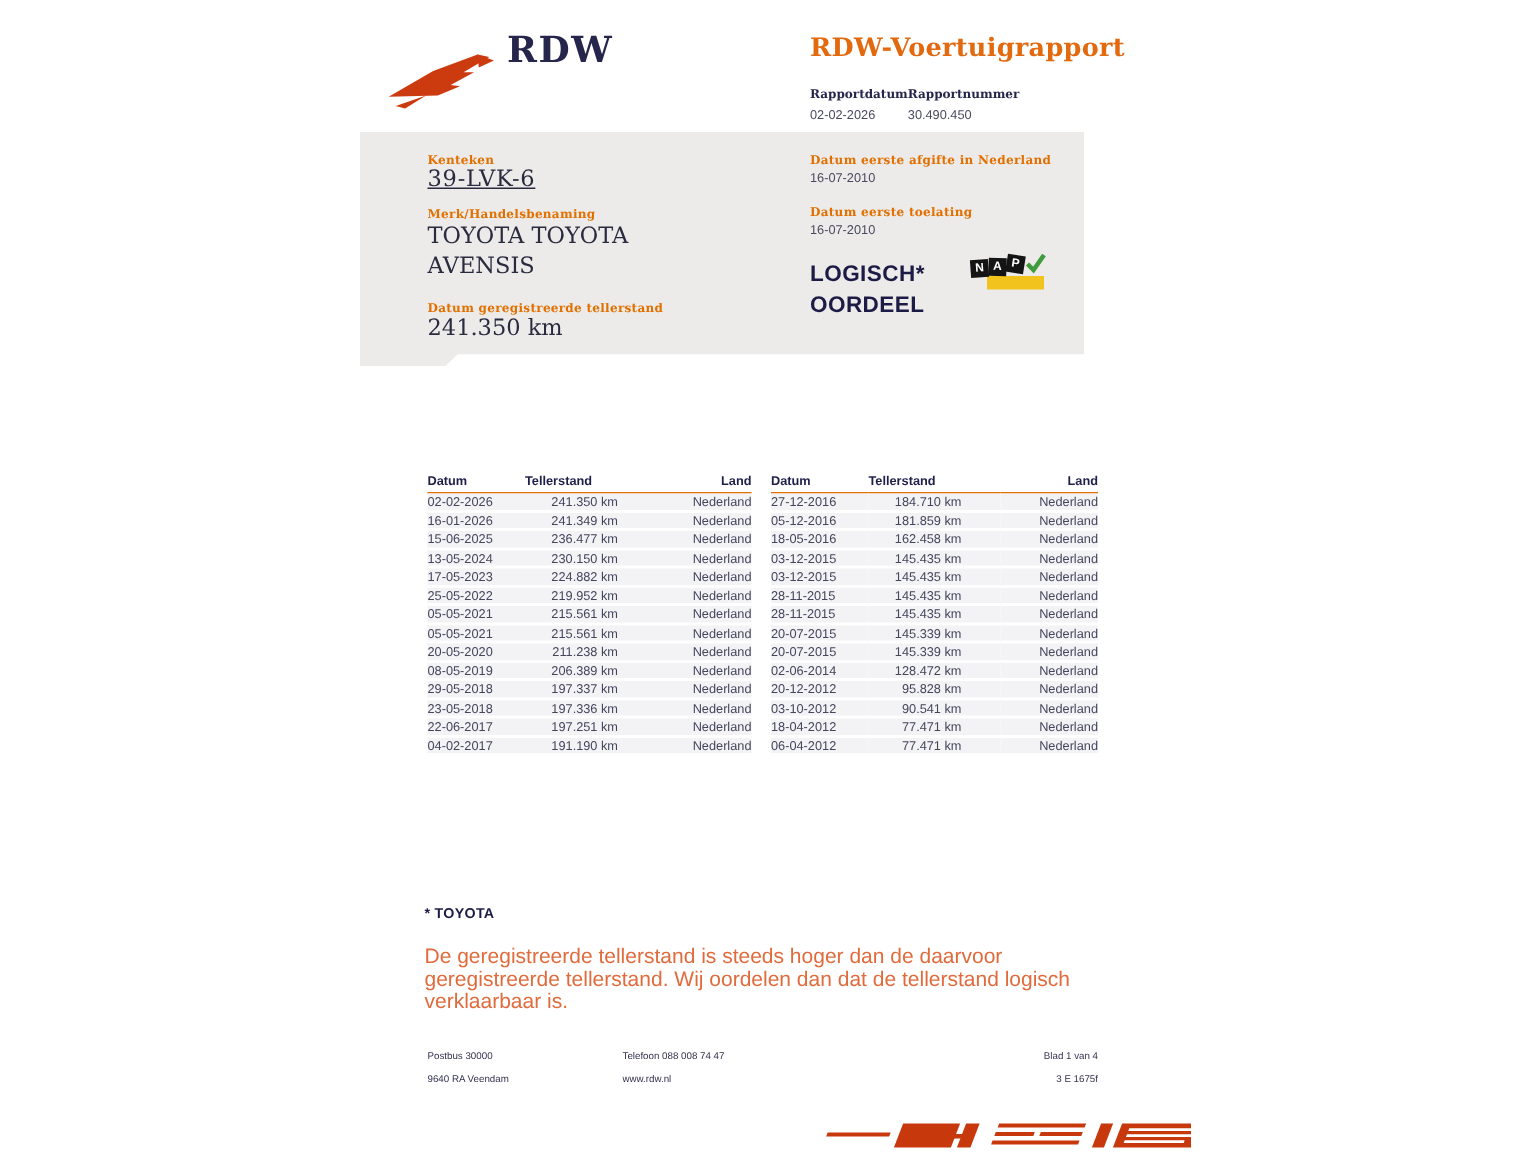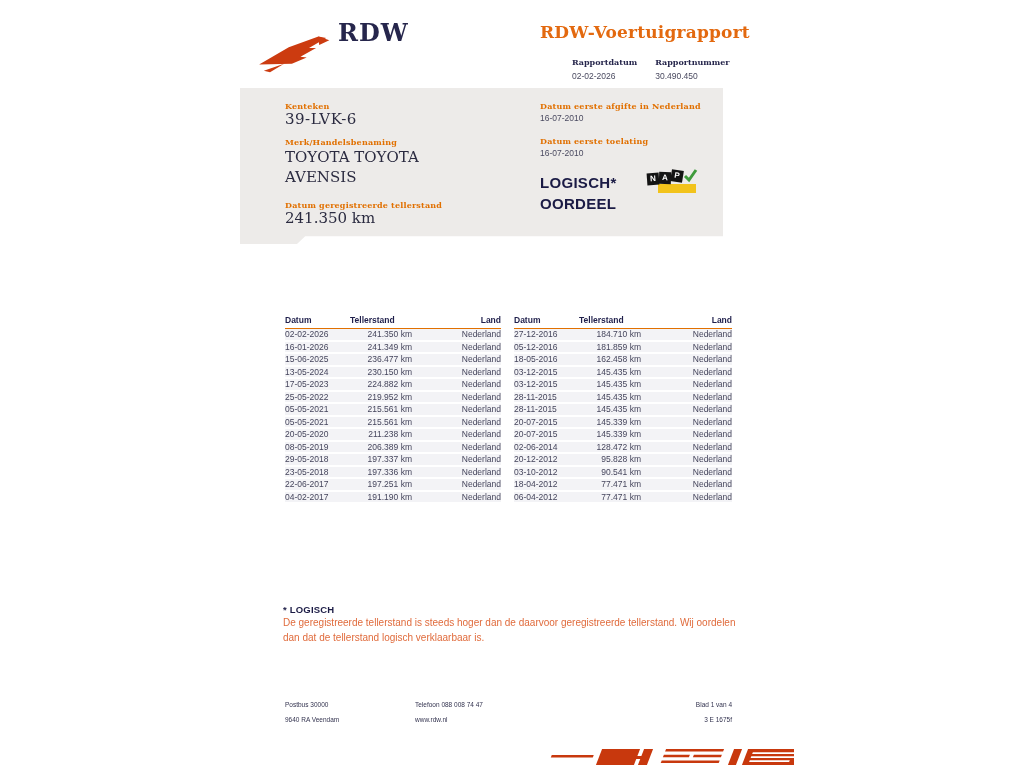--- a/index.html
+++ b/index.html
@@ -13,36 +13,36 @@
   .logo-text {
     position:absolute; left:338px; top:18px;
     font-family:"DejaVu Serif", serif; font-size:24px; font-weight:600;
     color:var(--navy); letter-spacing:1px;
   }
   .report-title {
     position:absolute; left:540px; top:22px;
     font-family:"DejaVu Serif", serif; font-size:17px; font-weight:600;
     color:var(--title-orange); letter-spacing:0.2px;
   }
-  .report-meta { position:absolute; left:572px; top:57px; display:flex; gap:18px; }
+  .report-meta { position:absolute; left:540px; top:57px; display:flex; }
   .meta-label { font-family:"DejaVu Serif", serif; font-size:8px; font-weight:bold; color:var(--navy); }
   .meta-value { font-size:8.5px; color:#4a4a60; margin-top:4px; }
   
   .panel {
     position:absolute; left:240px; top:88px; width:483px; height:156px;
     background:var(--panel-bg);
     clip-path: polygon(0 0, 100% 0, 100% 95%, 13.5% 95%, 11.8% 100%, 0 100%);
   }
   .lbl {
     font-family:"DejaVu Serif", serif; font-size:8px; font-weight:bold;
     color:var(--label-orange); letter-spacing:0.2px;
   }
   .serif-value { font-family:"DejaVu Serif", serif; color:#2b2b40; }
   .pos { position:absolute; }
-  .kenteken-value { font-size:15px; letter-spacing:0.5px; }
+  .kenteken-value { font-size:15px; letter-spacing:0.5px;text-decoration:underline; }
   .merk-value { font-size:15px; line-height:20px; width:175px; }
   .teller-value { font-size:15px; }
   .date-value { font-size:8.5px; color:#4a4a60; }
   .oordeel { font-size:15px; font-weight:bold; color:#1b1b45; line-height:21px; letter-spacing:0.3px; }
   
   .nap { position:absolute; left:407px; top:84px; width:52px; height:24px; }
   .nap-bar { position:absolute; left:11px; top:12px; width:38px; height:9px; background:#f2c31c; }
   .nap-sq {
     position:absolute; top:1px; width:12px; height:12px; background:#141414;
     color:#fff; font-size:8px; font-weight:bold; text-align:center; line-height:12px;
@@ -65,21 +65,21 @@
     padding:0 0 3px 0; border-bottom:1.5px solid var(--label-orange);
   }
   th.c2 { text-align:right; }
   td { font-size:8.5px; color:#45455c; background:#f3f3f6; border-bottom:2px solid #fff; height:12.5px; padding:0; vertical-align:middle; }
   td.c2 { text-align:right; }
   .col-datum { width:65px; } .col-teller { width:88px; } .col-land { width:auto; }
   .kmval { display:inline-block; min-width:62px; text-align:right; }
   
   .footnote { position:absolute; left:283px; top:604px; width:456px; }
   .footnote-title { font-size:9.5px; font-weight:bold; color:#1b1b45; letter-spacing:0.2px; }
-  .footnote-text { margin-top:0; font-size:10px; line-height:15px; color:#e06b3c; }
+  .footnote-text { margin-top:15px; font-size:14px; line-height:15px; color:#e06b3c; }
   
   .footer { position:absolute; left:285px; top:701px; width:447px; font-size:6.5px; color:#33334f; }
   .footer-row { display:flex; margin-bottom:8px; }
   .f-col1 { width:130px; } .f-col2 { flex:1; } .f-col3 { text-align:right; width:90px; }
   
   .bottom-art { position:absolute; left:548px; top:744px; width:246px; height:24px; }
 </style>
 </head>
 <body>
 
@@ -310,21 +310,21 @@
               <td class="c0">06-04-2012</td>
               <td class="c1"><span class="kmval">77.471 km</span></td>
               <td class="c2">Nederland</td>
             </tr>
           </tbody>
       </table>
     </div>
   </div>
 
   <div class="footnote">
-    <div class="footnote-title">* LOGISCH</div>
+    <div class="footnote-title">* TOYOTA</div>
     <div class="footnote-text">De geregistreerde tellerstand is steeds hoger dan de daarvoor geregistreerde tellerstand. Wij oordelen dan dat de tellerstand logisch verklaarbaar is.</div>
   </div>
 
   <div class="footer">
     <div class="footer-row">
       <div class="f-col1">Postbus 30000</div>
       <div class="f-col2">Telefoon 088 008 74 47</div>
       <div class="f-col3">Blad 1 van 4</div>
     </div>
     <div class="footer-row">

